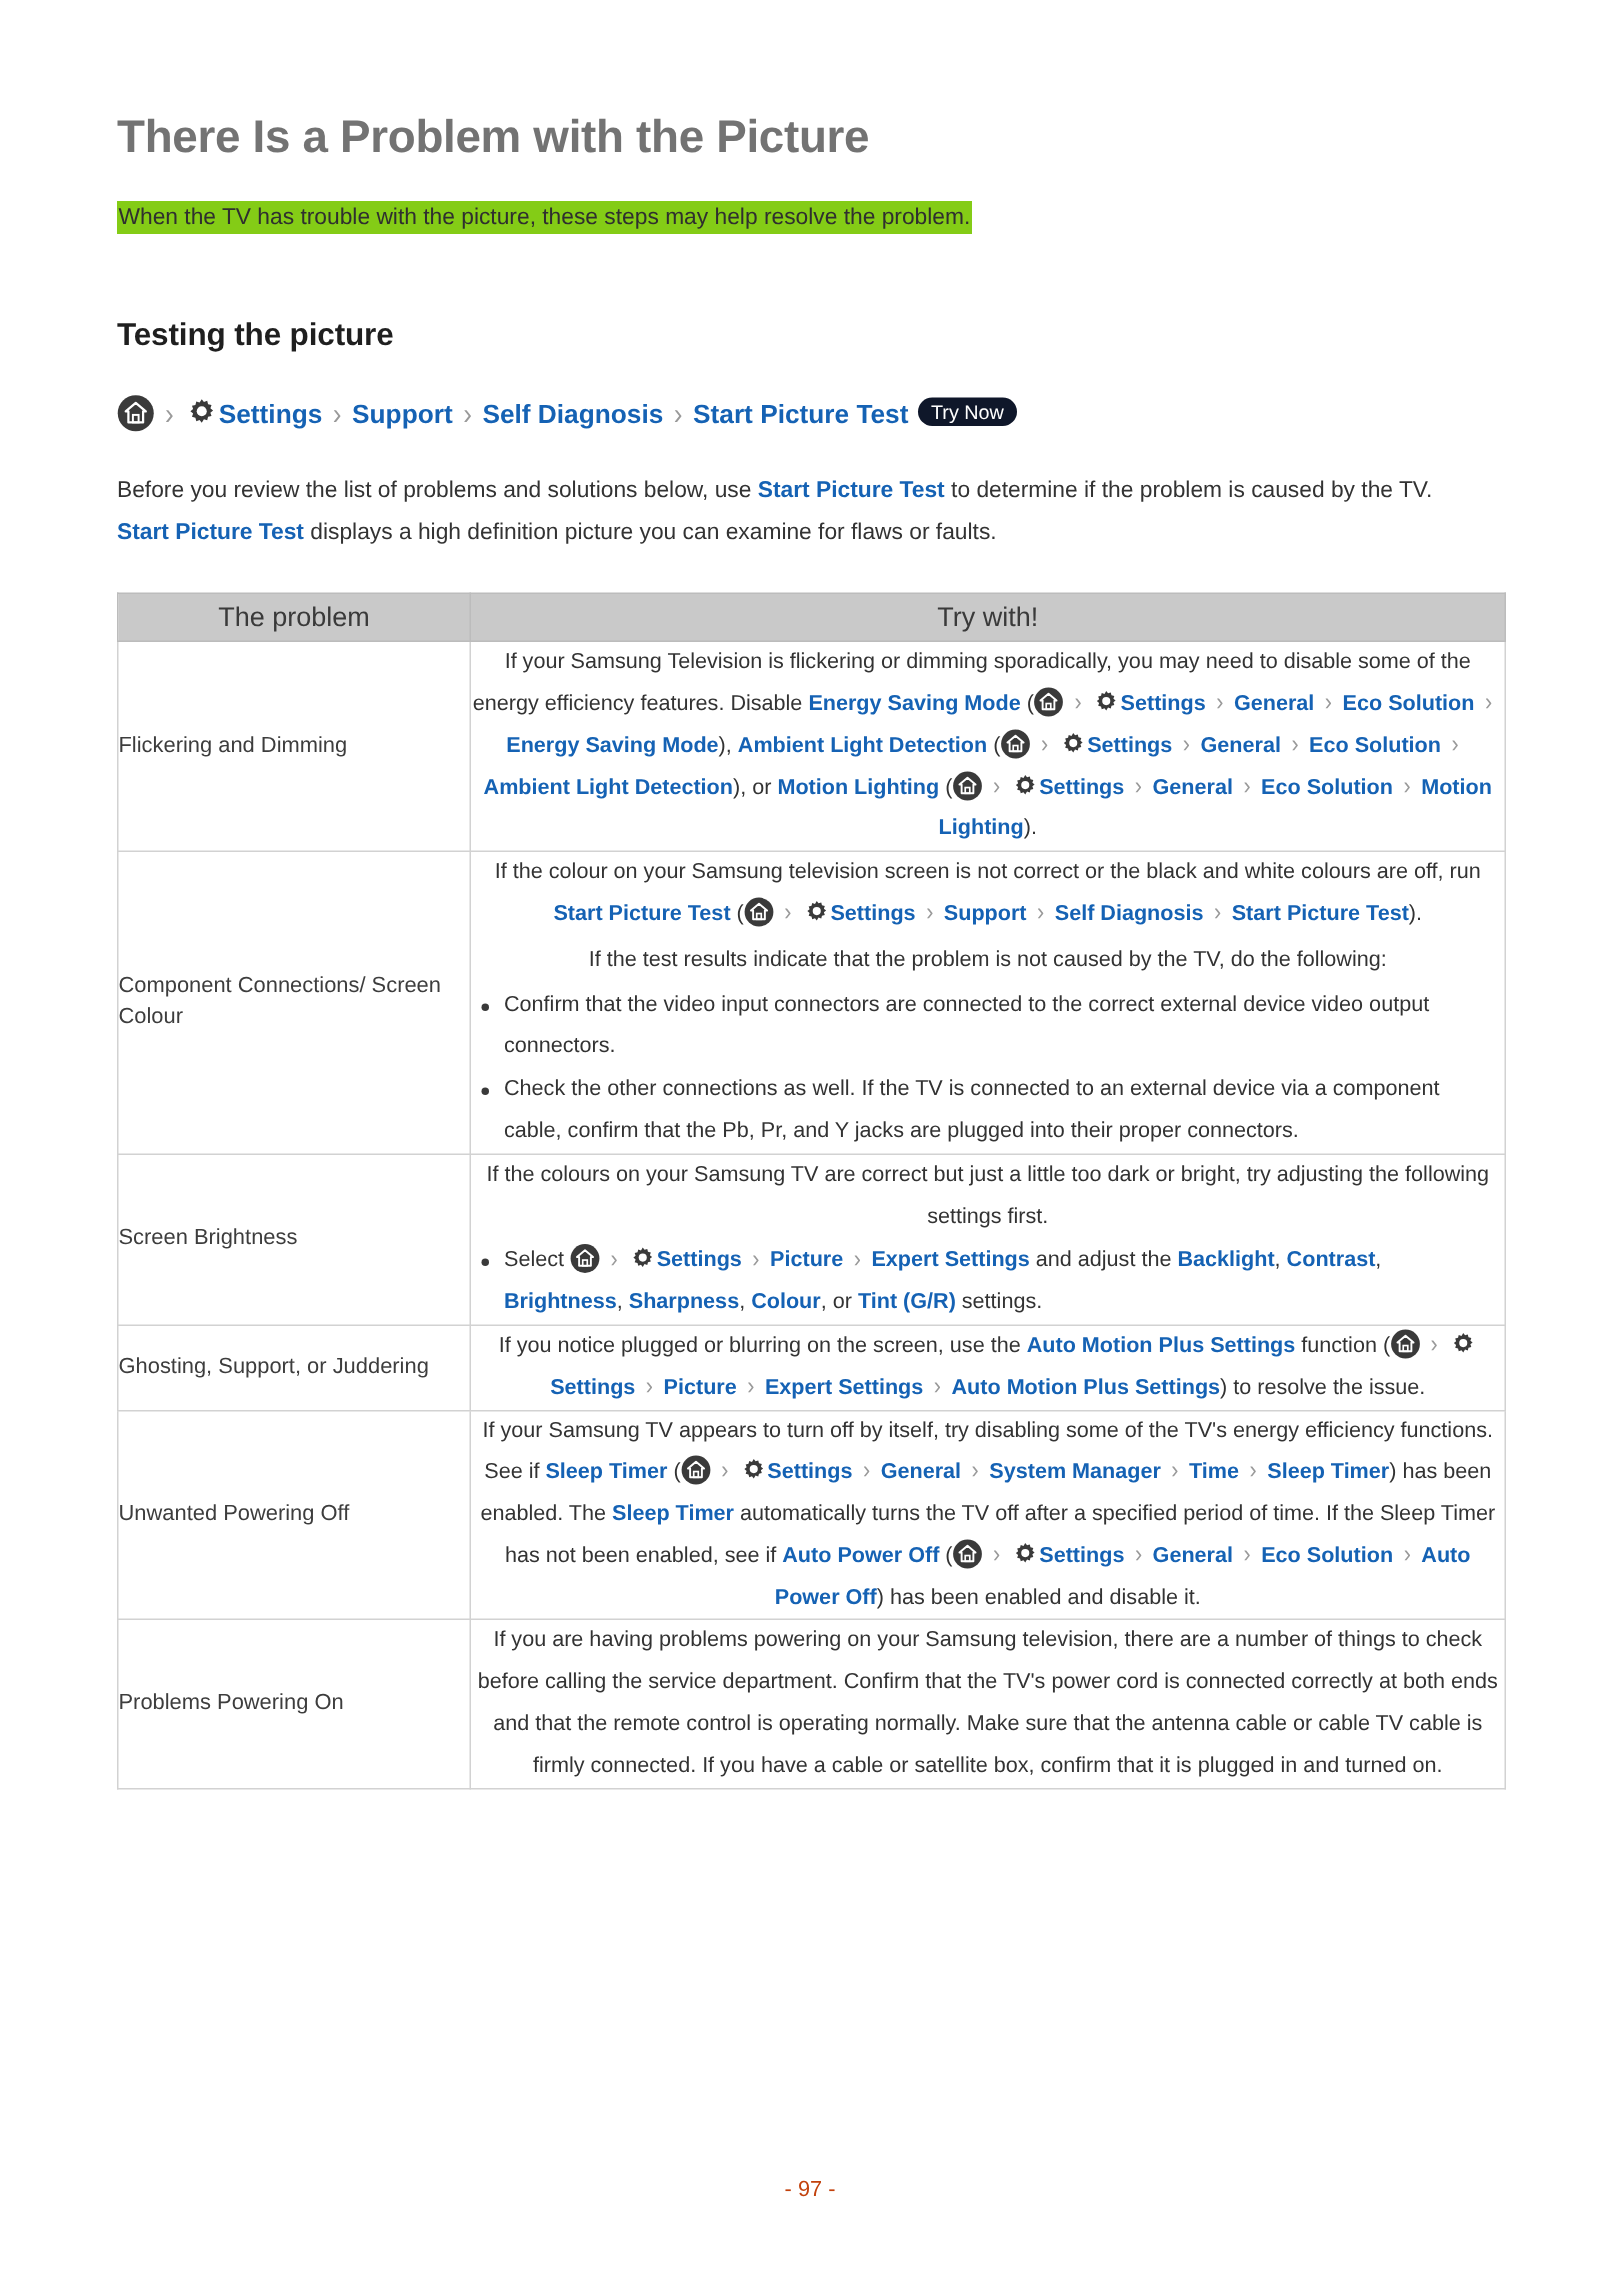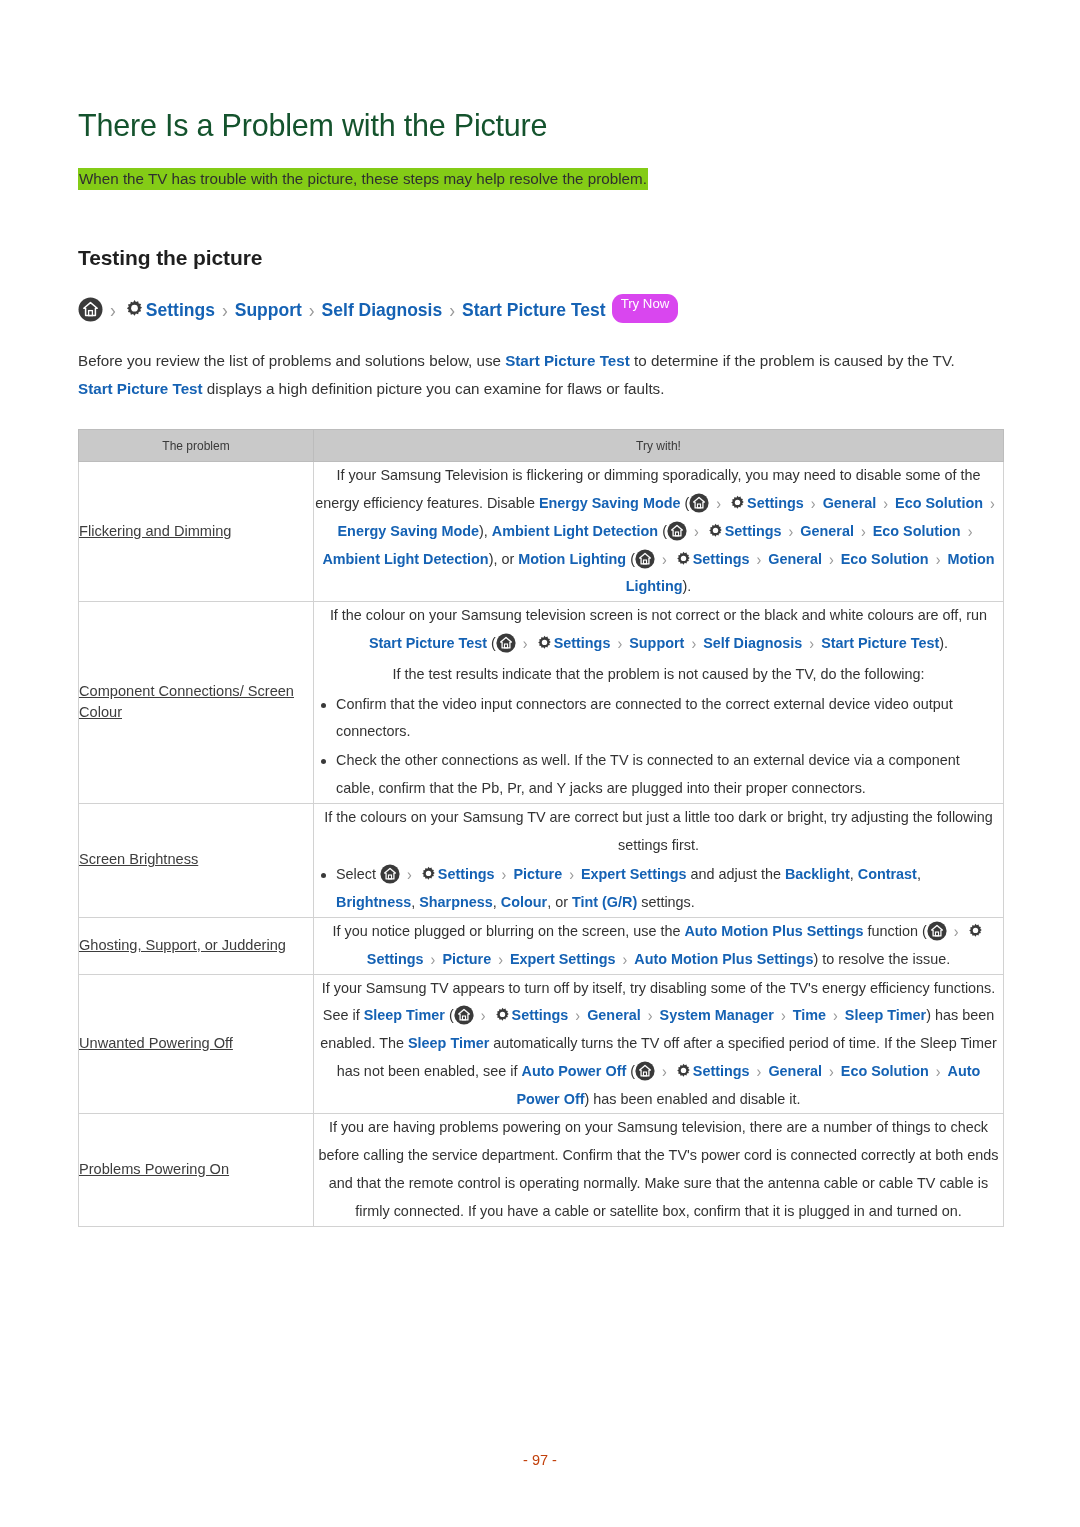--- a/index.html
+++ b/index.html
@@ -16,25 +16,25 @@
   .page {
     position: absolute;
     left: 78px;
     top: 0;
     width: 925px;
   }
 
   
   .page-title {
     font-size: 30.5px;
-    font-weight: normal;
-    color: #14532d;
+    font-weight: bold;
+    color: #737373;
     letter-spacing: -0.2px;
     margin: 0;
-    padding-top: 108px;
+    padding-top: 74px;
     line-height: 1.15;
   }
   .lede-wrap { margin-top: 24px; }
   .lede {
     display: inline;
     font-size: 15.2px;
     line-height: 1.55;
     color: #2f2f2f;
     background: #84cc16;
     box-decoration-break: clone;
@@ -76,26 +76,26 @@
     display: inline-block;
     vertical-align: middle;
     position: relative;
   }
   .ico-home svg { display: block; }
   .ico-gear { display: inline-block; vertical-align: middle; }
   .ico-gear svg { display: block; }
 
   .try-now {
     display: inline-block;
-    background: #d946ef;
+    background: #0f172a;
     color: #ffffff;
     font-size: 13.2px;
     font-weight: normal;
     border-radius: 11px;
-    padding: 2px 9px 11px 9px;
+    padding: 2px 9px 1px 9px;
     margin-left: 6px;
     line-height: 1.25;
     vertical-align: middle;
     position: relative;
     top: -1px;
   }
 
   
   .intro {
     margin-top: 22px;
@@ -114,35 +114,34 @@
     table-layout: fixed;
   }
   table.problems th, table.problems td {
     border: 1px solid #d2d2d2;
     vertical-align: middle;
     padding: 0;
   }
   table.problems thead th {
     background: #c9c9c9;
     color: #3a3a3a;
-    font-size: 12px;
+    font-size: 18px;
     font-weight: normal;
     height: 32px;
     text-align: center;
     border-color: #bcbcbc;
   }
   col.c1 { width: 235px; }
   col.c2 { width: 690px; }
 
   td.problem {
     font-size: 14.6px;
     color: #3d3d3d;
     padding: 14px 18px 14px 16px;
     line-height: 1.5;
-    text-decoration: underline;
   }
   td.answer {
     font-size: 14.4px;
     color: #333333;
     padding: 15px 22px 16px 12px;
     line-height: 1.93;
   }
   td.answer p { margin: 0; text-align: center; }
   td.answer p + p { margin-top: 3px; }
   ul.bullets {

